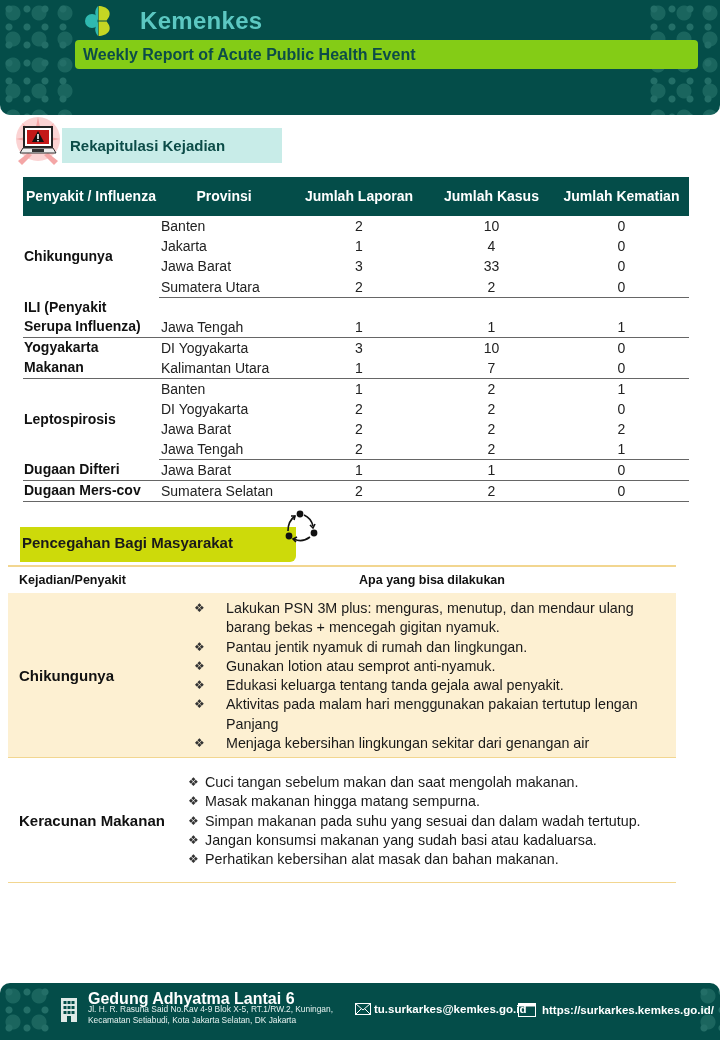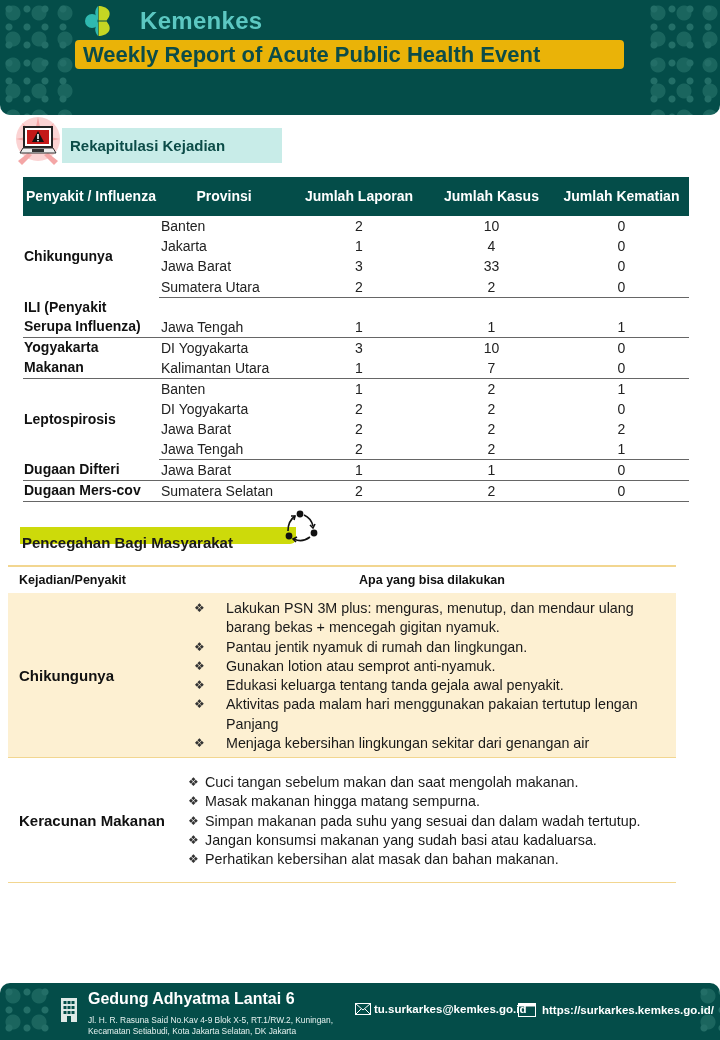--- a/index.html
+++ b/index.html
@@ -17,23 +17,23 @@
         radial-gradient(circle at 50% 50%, #3f8a80 3px, transparent 4px),
         radial-gradient(circle at 50% 50%, #2f7a70 7px, transparent 8px);
       background-size: 18px 18px, 26px 26px;
     }
     .pattern.left { left: 0; }
     .pattern.right { right: 0; }
     .logo { position: absolute; left: 84px; top: 3px; height: 36px; display: flex; align-items: center; gap: 20px; }
     .logo-mark { width: 36px; height: 36px; position: relative; }
     .logo-text { font-size: 24px; font-weight: bold; color: #5cc8c2; letter-spacing: 0.3px; }
     .title-bar {
-      position: absolute; left: 75px; top: 40px; width: 549px; height: 29px;
-      background: #eab308; border-radius: 4px; padding-left: 8px;
-      font-size: 22px; font-weight: bold; color: #0c4c48; line-height: 29px;
+      position: absolute; left: 75px; top: 40px; width: 623px; height: 29px;
+      background: #84cc16; border-radius: 4px; padding-left: 8px;
+      font-size: 16px; font-weight: bold; color: #0c4c48; line-height: 29px;
     }
     .subtitle { position: absolute; left: 80px; top: 70px; font-size: 17px; color: #ffffff; }
 
     
     .sec1-icon { position: absolute; left: 12px; top: 117px; width: 52px; height: 50px; }
     .sec1-bar {
       position: absolute; left: 62px; top: 128px; width: 220px; height: 35px;
       background: #c8ece8; font-size: 15px; font-weight: bold; color: #0c4c48;
       line-height: 35px; padding-left: 8px;
     }
@@ -45,21 +45,21 @@
     }
     table.recap td { height: 20.2px; line-height: 20px; padding: 0; color: #222; }
     table.recap td.dz { font-weight: bold; color: #111; padding-left: 1px; line-height: 19px; vertical-align: middle; }
     table.recap td.prov { padding-left: 2px; }
     table.recap td.num { text-align: center; }
     table.recap tr.grp-end td { border-bottom: 1.5px solid #666; }
     table.recap td.top-align { vertical-align: bottom; }
 
     
     .sec2-bar {
-      position: absolute; left: 20px; top: 527px; width: 276px; height: 17px;
+      position: absolute; left: 20px; top: 527px; width: 276px; height: 35px;
       background: #cdda0a; border-radius: 0 0 6px 0;
       font-size: 15px; font-weight: bold; color: #1a1a1a; line-height: 31px; padding-left: 2px;
     }
     .sec2-icon { position: absolute; left: 282px; top: 508px; width: 38px; height: 38px; }
 
     
     table.prev { position: absolute; left: 8px; top: 565px; width: 668px; border-collapse: collapse; font-size: 14px; }
     table.prev thead tr { border-top: 2px solid #f2d690; }
     table.prev th { height: 27px; font-size: 12.5px; font-weight: bold; color: #111; }
     table.prev th.c1 { text-align: left; padding-left: 11px; width: 180px; }
@@ -78,21 +78,21 @@
 
     
     .footer {
       position: absolute; left: 0; top: 983px; width: 720px; height: 57px;
       background: #044d49; border-radius: 10px 10px 0 0; overflow: hidden; color: #fff;
     }
     .footer .pattern.left { width: 55px; height: 57px; }
     .footer .pattern.right { width: 25px; height: 57px; }
     .fbuild { position: absolute; left: 60px; top: 14px; width: 18px; height: 26px; }
     .faddr-title { position: absolute; left: 88px; top: 7px; font-size: 16px; font-weight: bold; }
-    .faddr { position: absolute; left: 88px; top: 21px; width: 250px; font-size: 8.4px; line-height: 11px; color: #e6f2f0; margin-top: 11px; }
+    .faddr { position: absolute; left: 88px; top: 21px; width: 250px; font-size: 8.4px; line-height: 11px; color: #e6f2f0; }
     .femail { position: absolute; left: 355px; top: 20px; display: flex; align-items: center; gap: 3px; font-size: 11.5px; font-weight: bold; }
     .fweb { position: absolute; left: 518px; top: 20px; display: flex; align-items: center; gap: 6px; font-size: 11.5px; font-weight: bold; }
   </style>
 </head>
 <body>
 
 <div class="header">
   <div class="pattern left"></div>
   <div class="pattern right"></div>
   <div class="logo">

